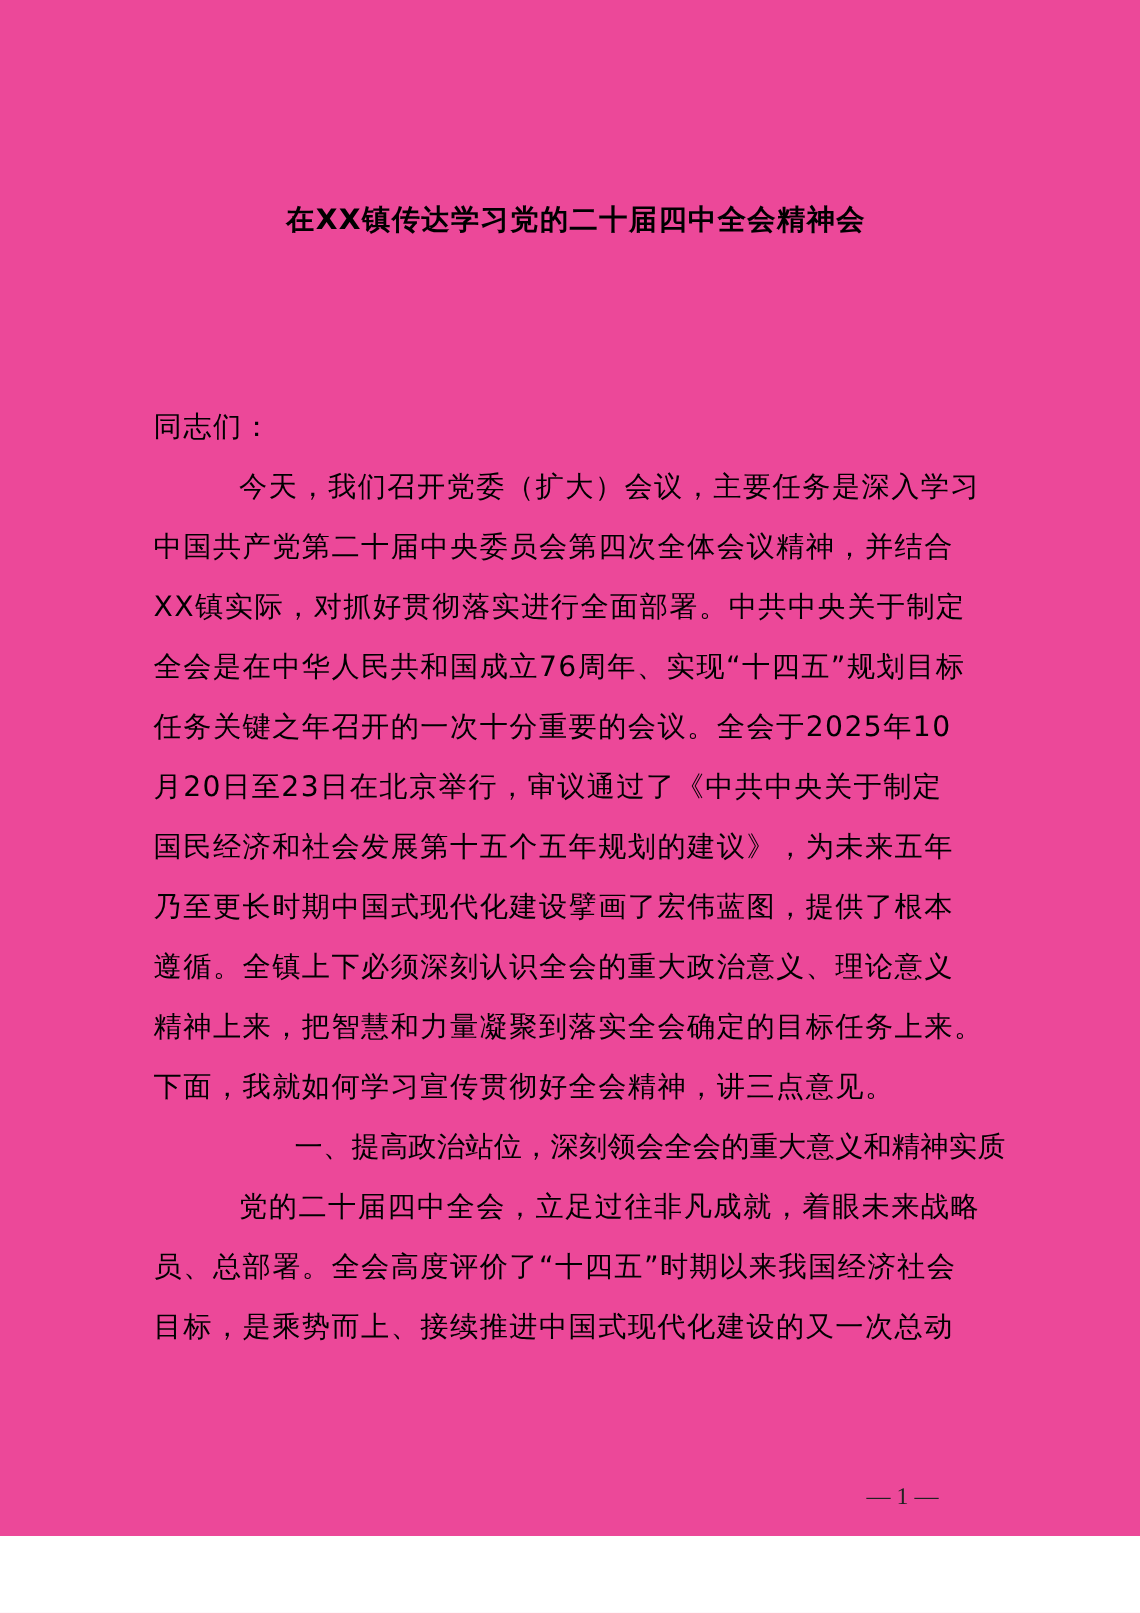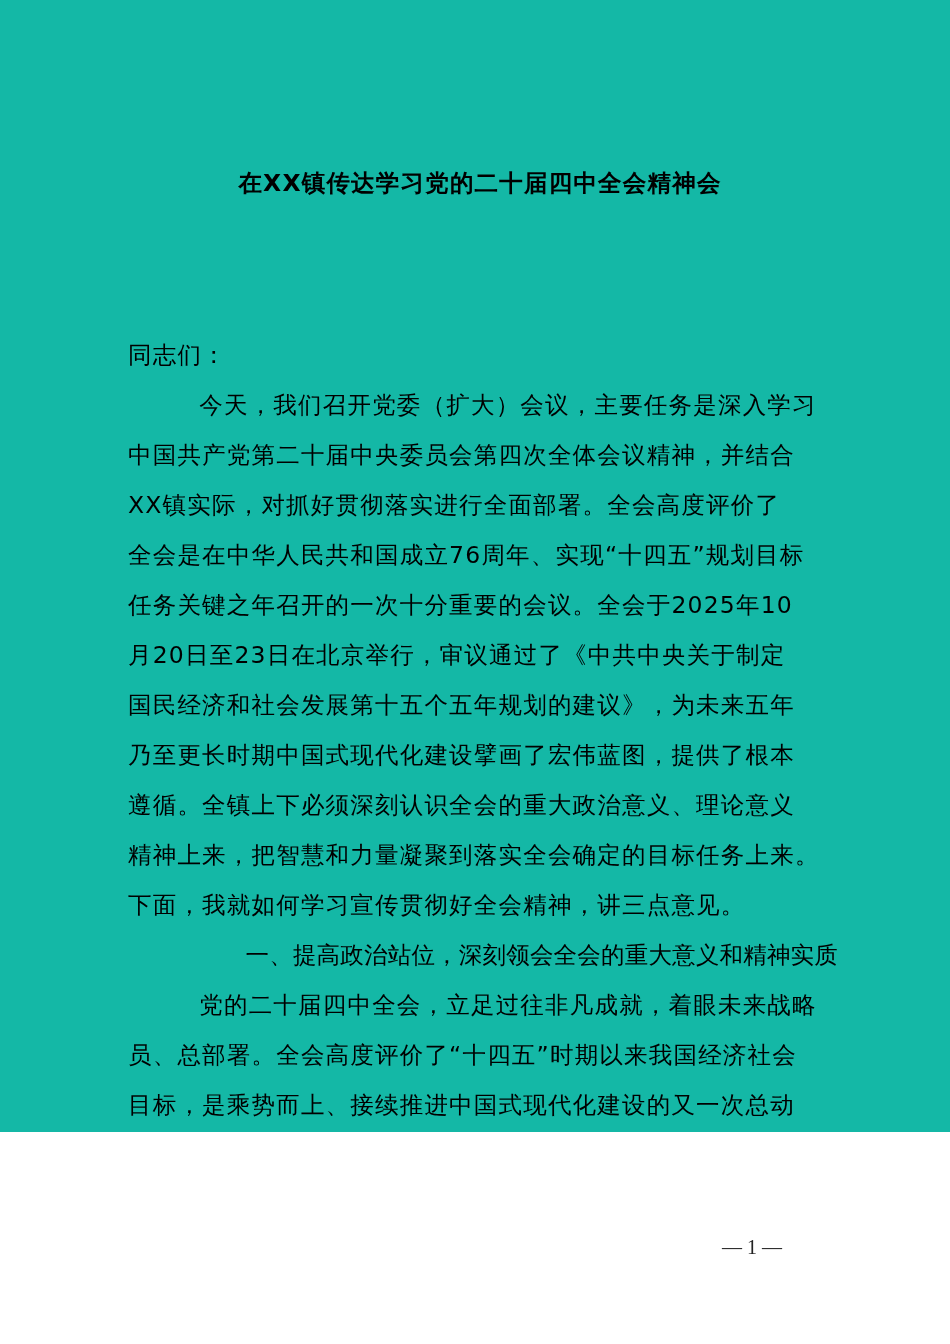--- a/index.html
+++ b/index.html
@@ -11,22 +11,22 @@
       width: 950px;
       height: 1344px;
       position: relative;
       overflow: hidden;
       color: #000000;
       font-family: "DejaVu Sans", "Liberation Sans", sans-serif;
     }
     .page {
       position: absolute;
       left: 0; top: 0;
-      width: 950px; height: 1132px;
-      background: #14b8a6;
+      width: 950px; height: 1280px;
+      background: #ec4899;
     }
     .title {
       position: absolute;
       left: 110px;
       top: 158px;
       width: 740px;
       text-align: center;
       font-weight: bold;
       font-size: 33px;
       line-height: 48px;
@@ -66,21 +66,21 @@
 <div class="page">
 
   <div class="title">
     <span class="line">在XX镇传达学习党的二十届四中全会精神会</span>
   </div>
 
   <div class="body-text">
     <span class="line">同志们：</span>
     <span class="line indent">今天，我们召开党委（扩大）会议，主要任务是深入学习</span>
     <span class="line">中国共产党第二十届中央委员会第四次全体会议精神，并结合</span>
-    <span class="line">XX镇实际，对抓好贯彻落实进行全面部署。全会高度评价了</span>
+    <span class="line">XX镇实际，对抓好贯彻落实进行全面部署。中共中央关于制定</span>
     <span class="line">全会是在中华人民共和国成立76周年、实现“十四五”规划目标</span>
     <span class="line">任务关键之年召开的一次十分重要的会议。全会于2025年10</span>
     <span class="line">月20日至23日在北京举行，审议通过了《中共中央关于制定</span>
     <span class="line">国民经济和社会发展第十五个五年规划的建议》，为未来五年</span>
     <span class="line">乃至更长时期中国式现代化建设擘画了宏伟蓝图，提供了根本</span>
     <span class="line">遵循。全镇上下必须深刻认识全会的重大政治意义、理论意义</span>
     <span class="line">精神上来，把智慧和力量凝聚到落实全会确定的目标任务上来。</span>
     <span class="line">下面，我就如何学习宣传贯彻好全会精神，讲三点意见。</span>
     <span class="line heading">一、提高政治站位，深刻领会全会的重大意义和精神实质</span>
     <span class="line indent">党的二十届四中全会，立足过往非凡成就，着眼未来战略</span>

